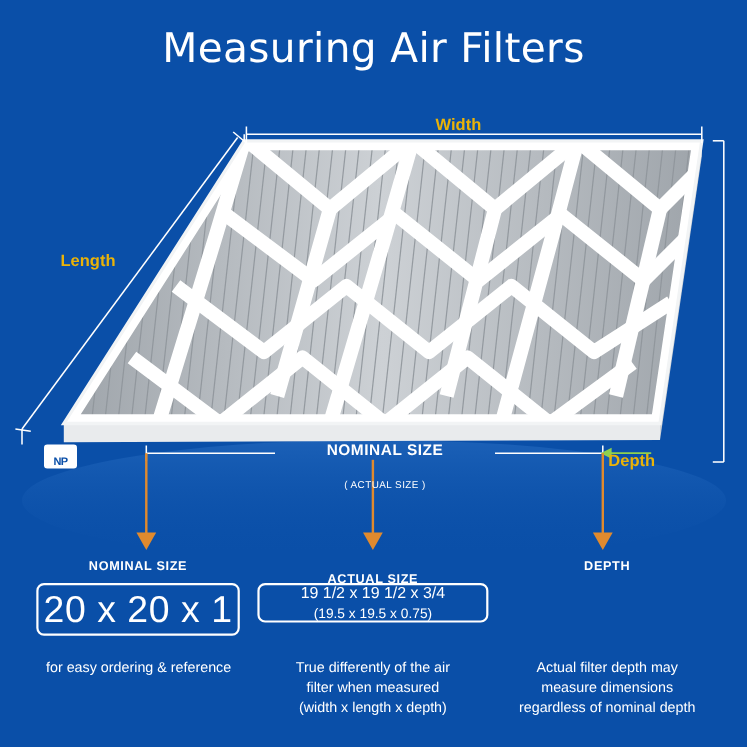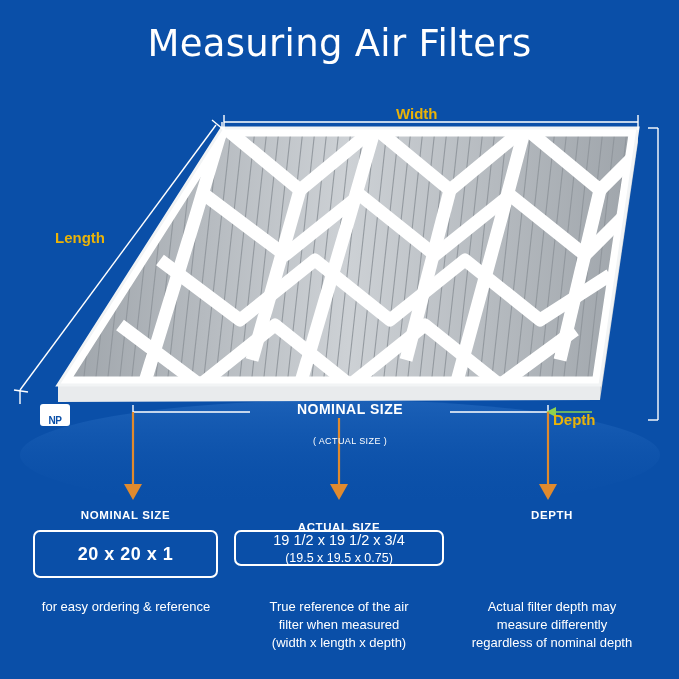--- a/index.html
+++ b/index.html
@@ -86,21 +86,21 @@
   .caption {
     position: absolute;
     color: #ffffff;
     font-size: 13px;
     line-height: 18px;
     text-align: center;
   }
 
   
   #card-nominal { left: 33px; top: 530px; width: 185px; height: 48px; }
-  #card-nominal .val { font-size: 18px; font-weight: bold; letter-spacing: 0.5px; }
+  #card-nominal .val { font-size: 34px; font-weight: normal; letter-spacing: 0.5px; }
   #head-nominal { left: 33px; top: 509px; width: 185px; }
   #cap-nominal { left: 25px; top: 598px; width: 202px; }
 
   
   #card-actual { left: 234px; top: 530px; width: 210px; height: 36px; }
   #card-actual .line1 { font-size: 14.5px; }
   #card-actual .line2 { font-size: 12.5px; margin-top: 3px; }
   #head-actual { left: 234px; top: 509px; width: 210px; margin-top: 12px; }
   #cap-actual { left: 226px; top: 598px; width: 226px; }
 
@@ -292,25 +292,25 @@
   <div class="caption" id="cap-nominal">
     <div>for easy ordering &amp; reference</div>
   </div>
 
   <div class="card-heading" id="head-actual">ACTUAL SIZE</div>
   <div class="card" id="card-actual">
     <div class="line1">19 1/2 x 19 1/2 x 3/4</div>
     <div class="line2">(19.5 x 19.5 x 0.75)</div>
   </div>
   <div class="caption" id="cap-actual">
-    <div>True reference of the air</div>
+    <div>True differently of the air</div>
     <div>filter when measured</div>
     <div>(width x length x depth)</div>
   </div>
 
   <div class="card-heading" id="head-depth">DEPTH</div>
   <div class="caption" id="cap-depth">
     <div>Actual filter depth may</div>
-    <div>measure differently</div>
+    <div>measure dimensions</div>
     <div>regardless of nominal depth</div>
   </div>
 
 </div>
 
 </body></html>

